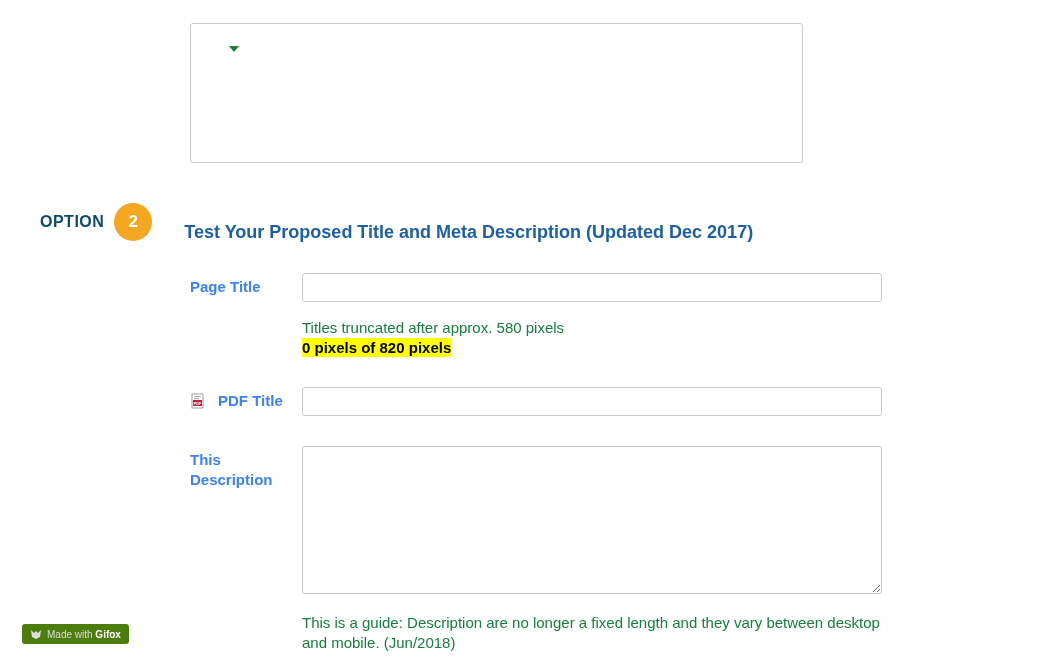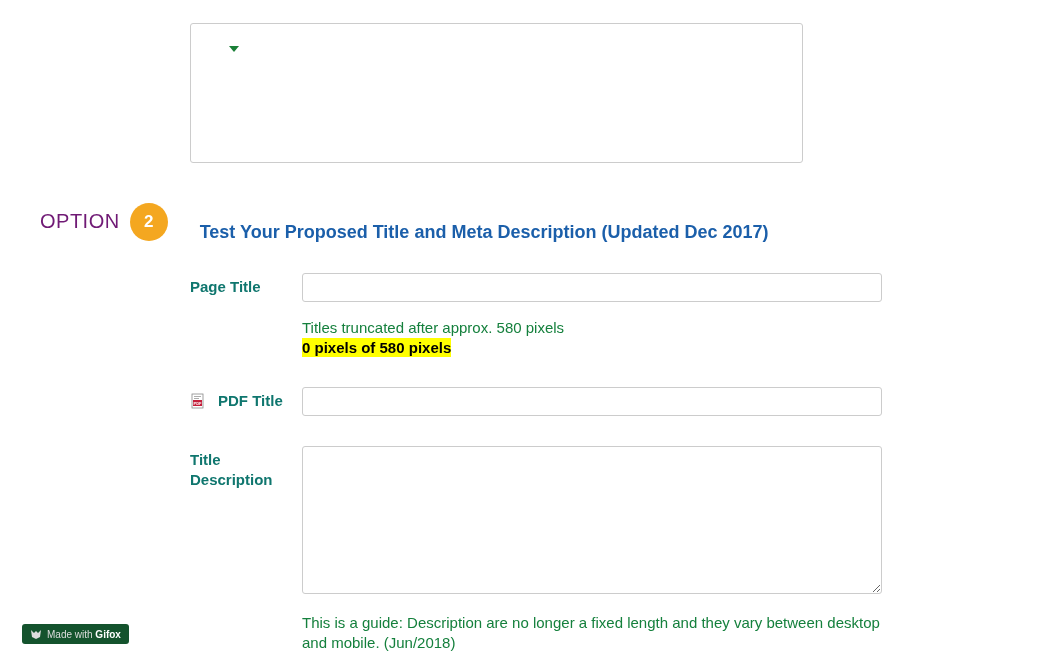--- a/index.html
+++ b/index.html
@@ -37,23 +37,23 @@
       border-top: 6px solid #1a7f37;
     }
     .option-header {
       display: flex;
       align-items: center;
       margin-top: 37px;
       margin-left: 40px;
       gap: 10px;
     }
     .option-label {
-      font-size: 20px;
-      font-weight: normal;
-      color: #701a75;
+      font-size: 16px;
+      font-weight: bold;
+      color: #0c4a6e;
       letter-spacing: 0.5px;
     }
     .option-number {
       width: 38px;
       height: 38px;
       border-radius: 50%;
       background: #f4a720;
       color: #fff;
       display: flex;
       align-items: center;
@@ -74,21 +74,21 @@
     }
     .form-row {
       display: flex;
       align-items: flex-start;
       margin-bottom: 30px;
     }
     .form-label {
       width: 112px;
       font-size: 15px;
       font-weight: bold;
-      color: #0f766e;
+      color: #3b82f6;
       line-height: 1.3;
       padding-top: 4px;
     }
     .form-label-inline {
       display: flex;
       align-items: flex-start;
       gap: 12px;
     }
     .pdf-icon {
       width: 16px;
@@ -136,21 +136,21 @@
       font-weight: bold;
       font-size: 15px;
       color: #000;
       display: inline-block;
       line-height: 1.3;
     }
     .gifox-badge {
       position: absolute;
       left: 22px;
       bottom: 22px;
-      background: #14532d;
+      background: #4d7c0f;
       color: #ddd;
       font-size: 10px;
       padding: 4px 8px;
       border-radius: 3px;
       display: flex;
       align-items: center;
       gap: 5px;
     }
     .gifox-badge .fox-icon {
       width: 12px;
@@ -174,21 +174,21 @@
   <span class="option-title">Test Your Proposed Title and Meta Description (Updated Dec 2017)</span>
 </div>
 
 <div class="form-area">
 
   <div class="form-row">
     <div class="form-label">Page Title</div>
     <div class="form-input-col">
       <input type="text" class="text-input" value="" style="">
       <div class="help-text">Titles truncated after approx. 580 pixels</div>
-      <div><span class="pixel-counter">0 pixels of 580 pixels</span></div>
+      <div><span class="pixel-counter">0 pixels of 820 pixels</span></div>
     </div>
   </div>
 
   <div class="form-row">
     <div class="form-label">
       <div class="form-label-inline">
         <span class="pdf-icon">
           <svg viewBox="0 0 16 16">
             <rect x="2" y="1" width="11" height="14" fill="#fff" stroke="#888" stroke-width="0.8"></rect>
             <rect x="3" y="7" width="9" height="6" fill="#c41e3a"></rect>
@@ -199,21 +199,21 @@
         </span>
         <span>PDF Title</span>
       </div>
     </div>
     <div class="form-input-col">
       <input type="text" class="text-input" value="" style="">
     </div>
   </div>
 
   <div class="form-row">
-    <div class="form-label">Title Description</div>
+    <div class="form-label">This Description</div>
     <div class="form-input-col">
       <textarea class="textarea-input" style=""></textarea>
       <div class="help-text">This is a guide: Description are no longer a fixed length and they vary between desktop and mobile. (Jun/2018)</div>
       
     </div>
   </div>
 
 </div>
 
 <div class="gifox-badge">

